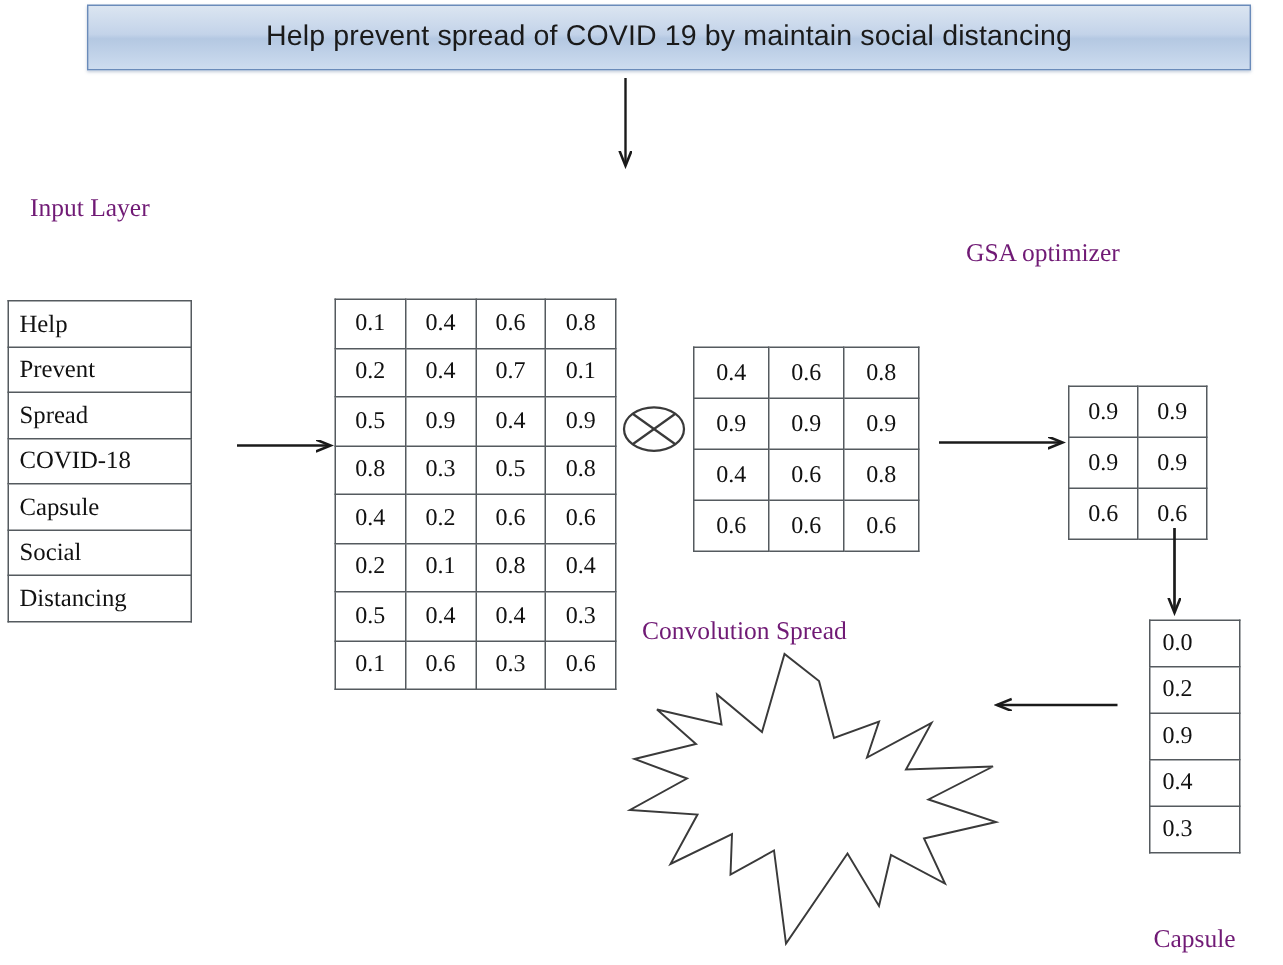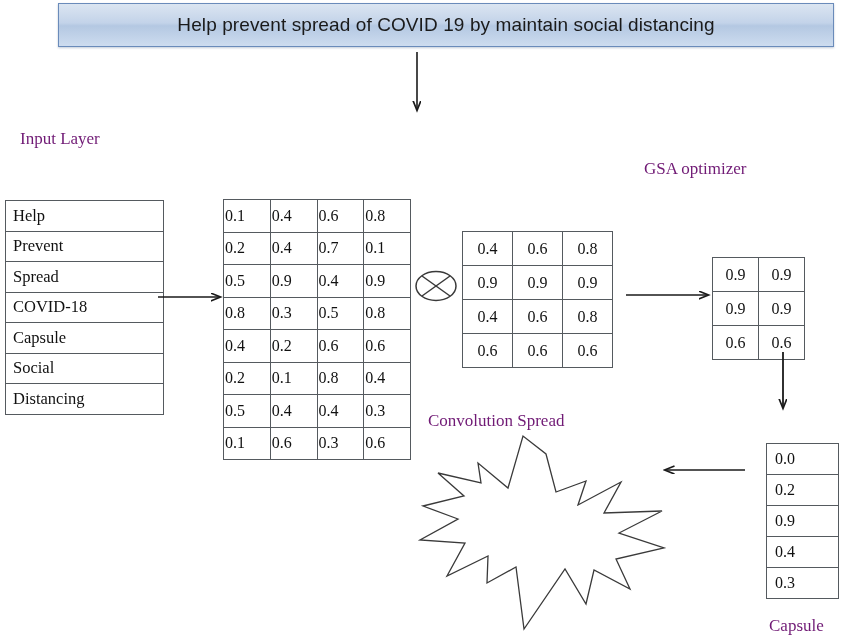--- a/index.html
+++ b/index.html
@@ -59,35 +59,36 @@
     background: #ffffff;
   }
   table.grid td {
     border: 1px solid #555a5f;
     font-family: "Liberation Serif", serif;
     color: #111111;
     background: #ffffff;
   }
 
   
-  #input-table { left: 5px; top: 200px; width: 159px; }
+  #input-table { left: 5px; top: 200px; width: 123px; }
   #input-table td {
     height: 29.5px;
     padding: 0 0 0 7px;
     font-size: 16.5px;
     text-align: left;
     white-space: nowrap;
   }
 
   
   #embed-table { left: 223px; top: 199px; width: 188px; }
   #embed-table td {
     width: 47px;
     height: 29.5px;
     font-size: 16px;
+    text-align: center;
   }
 
   
   #kernel-table { left: 462px; top: 231px; width: 151px; }
   #kernel-table td {
     width: 50.3px;
     height: 31px;
     font-size: 16px;
     text-align: center;
   }
@@ -95,21 +96,21 @@
   
   #feature-table { left: 712px; top: 257px; width: 93px; }
   #feature-table td {
     width: 46.5px;
     height: 31px;
     font-size: 16px;
     text-align: center;
   }
 
   
-  #capsule-table { left: 766px; top: 413px; width: 73px; margin-top: 30px; }
+  #capsule-table { left: 766px; top: 413px; width: 61px; }
   #capsule-table td {
     height: 30px;
     padding: 0 0 0 8px;
     font-size: 16px;
     text-align: left;
   }
 
   
   #overlay {
     position: absolute;

